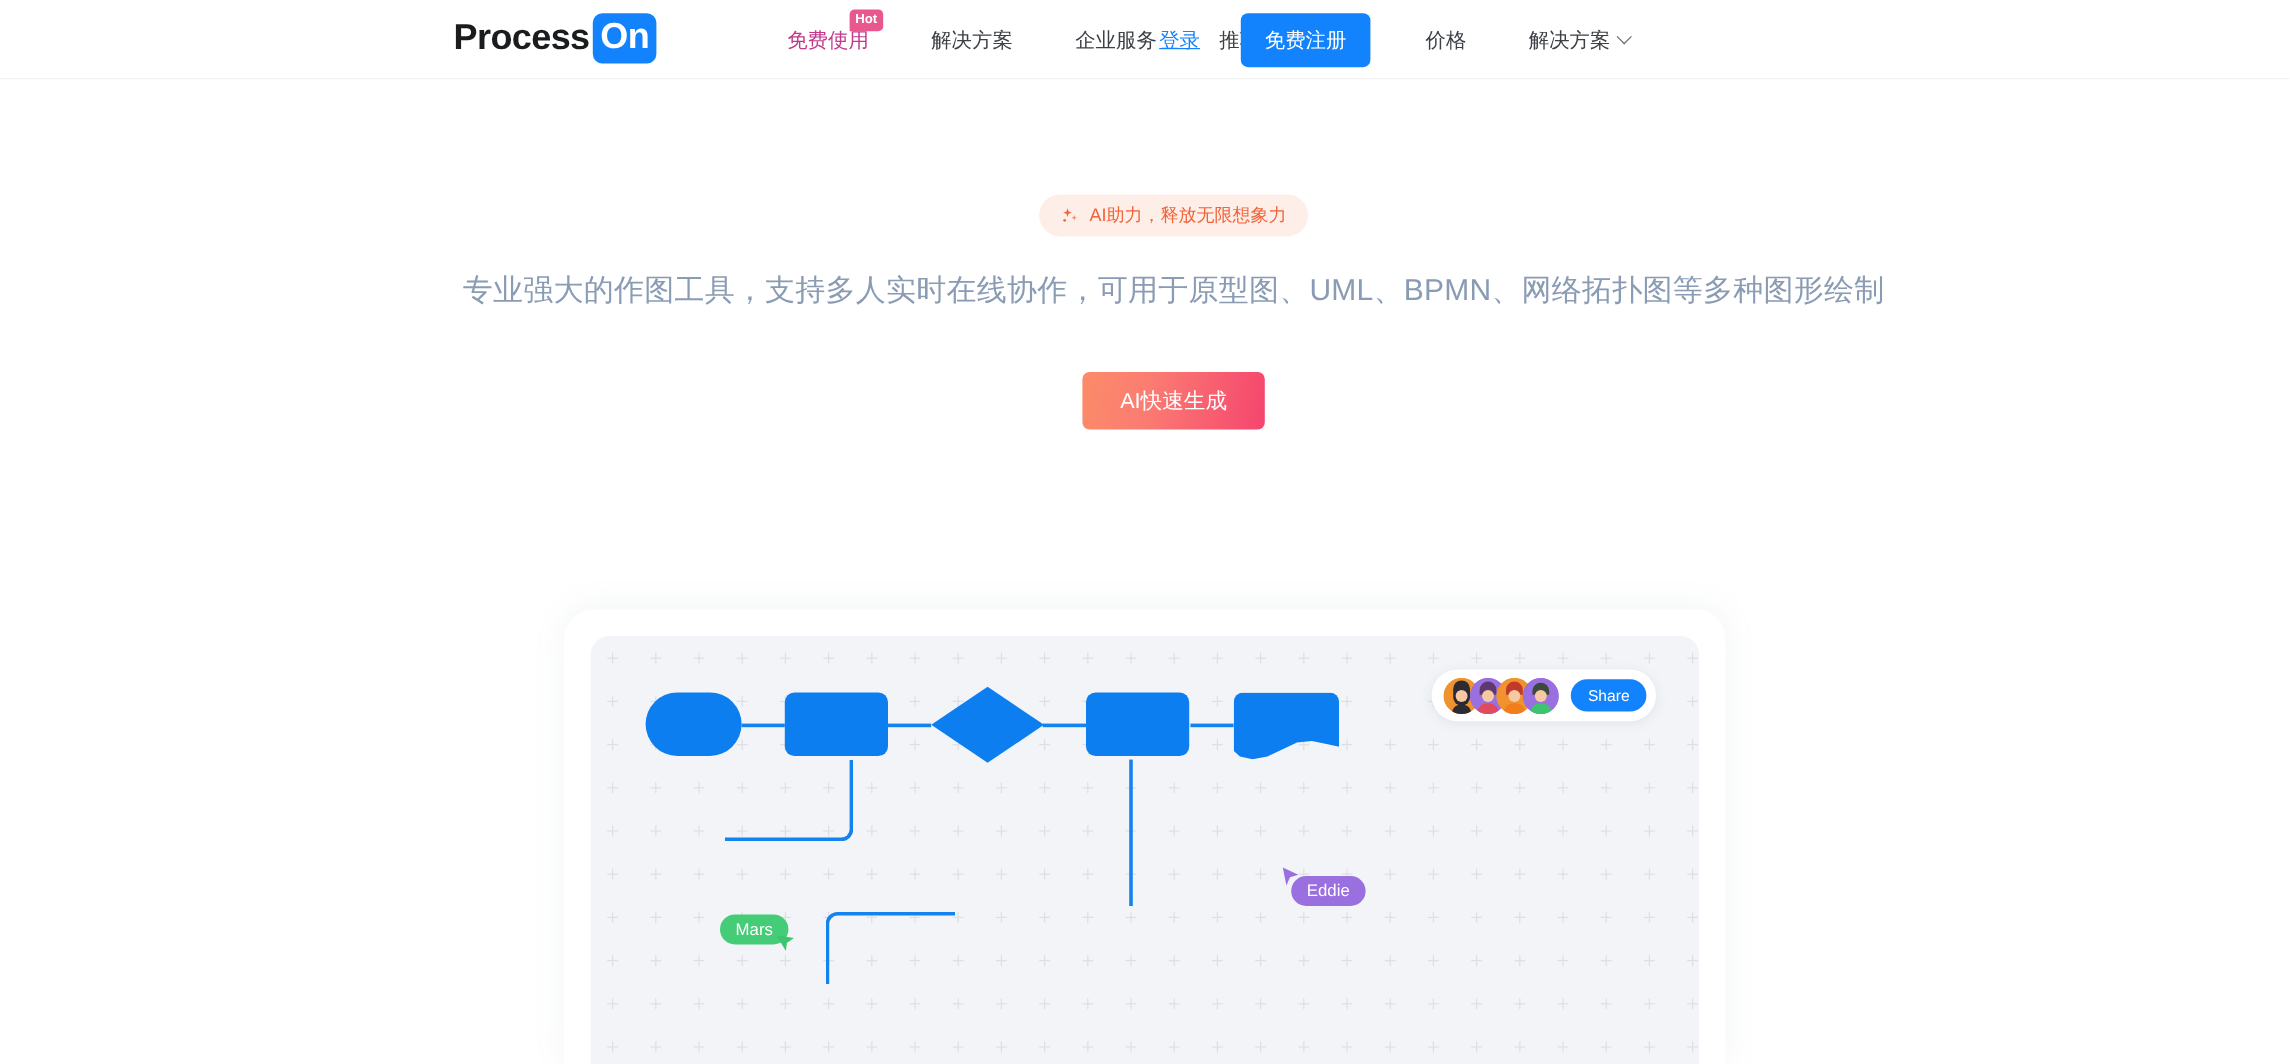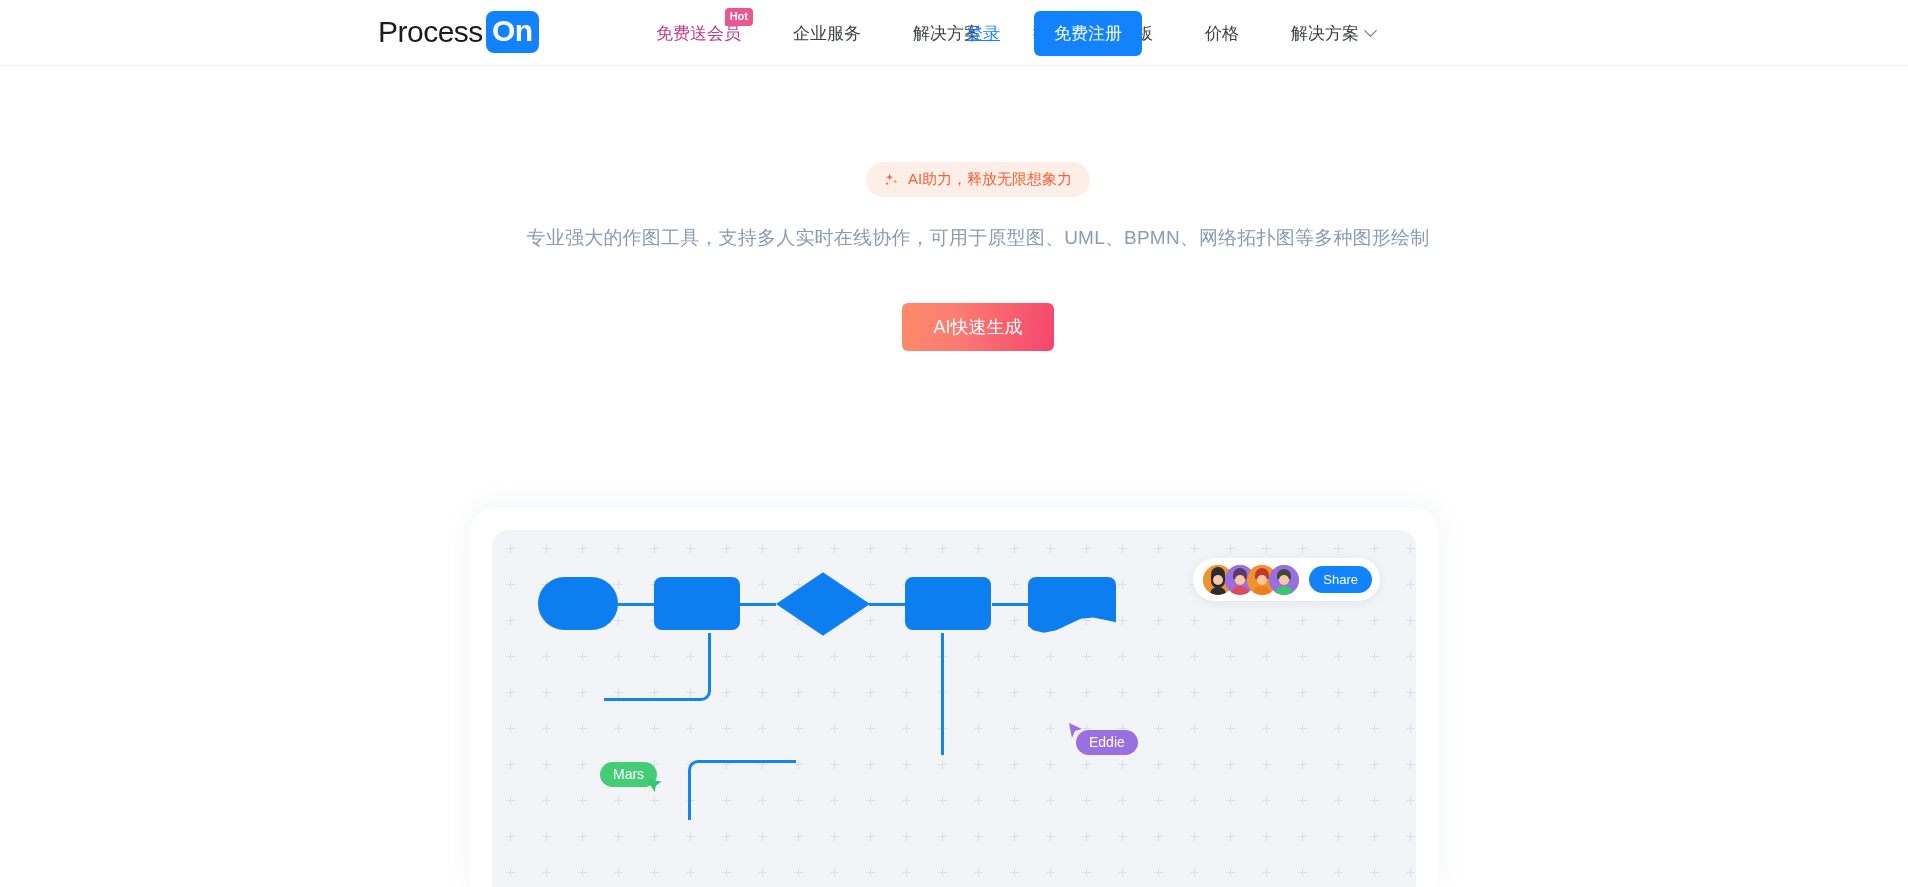--- a/index.html
+++ b/index.html
@@ -24,21 +24,21 @@
   .logo {
     position: absolute;
     left: 378px;
     top: 12px;
     display: flex;
     align-items: center;
     height: 40px;
   }
   .logo-text {
     font-size: 30px;
-    font-weight: normal;
+    font-weight: bold;
     color: #1b1c1e;
     letter-spacing: -0.5px;
     line-height: 1;
   }
   .logo-badge {
     margin-left: 3px;
     background: #1283fd;
     color: #ffffff;
     font-size: 30px;
     font-weight: bold;
@@ -143,21 +143,21 @@
     margin-top: 35px;
     font-size: 60px;
     font-weight: bold;
     color: #2b323c;
     letter-spacing: 1px;
     line-height: 1.15;
   }
 
   .hero-sub {
     margin-top: 28px;
-    font-size: 19px;
+    font-size: 25px;
     color: #8a9bb4;
     letter-spacing: 0.2px;
   }
 
   .cta-row {
     margin-top: 52px;
     display: flex;
     justify-content: center;
     gap: 24px;
   }
@@ -291,28 +291,28 @@
 
 <div class="header">
 
   <div class="logo">
     <span class="logo-text">Process</span>
     <span class="logo-badge">On</span>
   </div>
 
   <nav class="nav">
     <div class="nav-item promo">
-      <span>免费送会员</span>
+      <span>免费使用</span>
       <span class="hot-badge">Hot</span>
+    </div>
+    <div class="nav-item">
+      <span>解决方案</span>
     </div>
     <div class="nav-item">
       <span>企业服务</span>
-    </div>
-    <div class="nav-item">
-      <span>解决方案</span>
     </div>
     <div class="nav-item">
       <span>推荐</span>
     </div>
     <div class="nav-item">
       <span>模板</span>
     </div>
     <div class="nav-item">
       <span>价格</span>
     </div>

